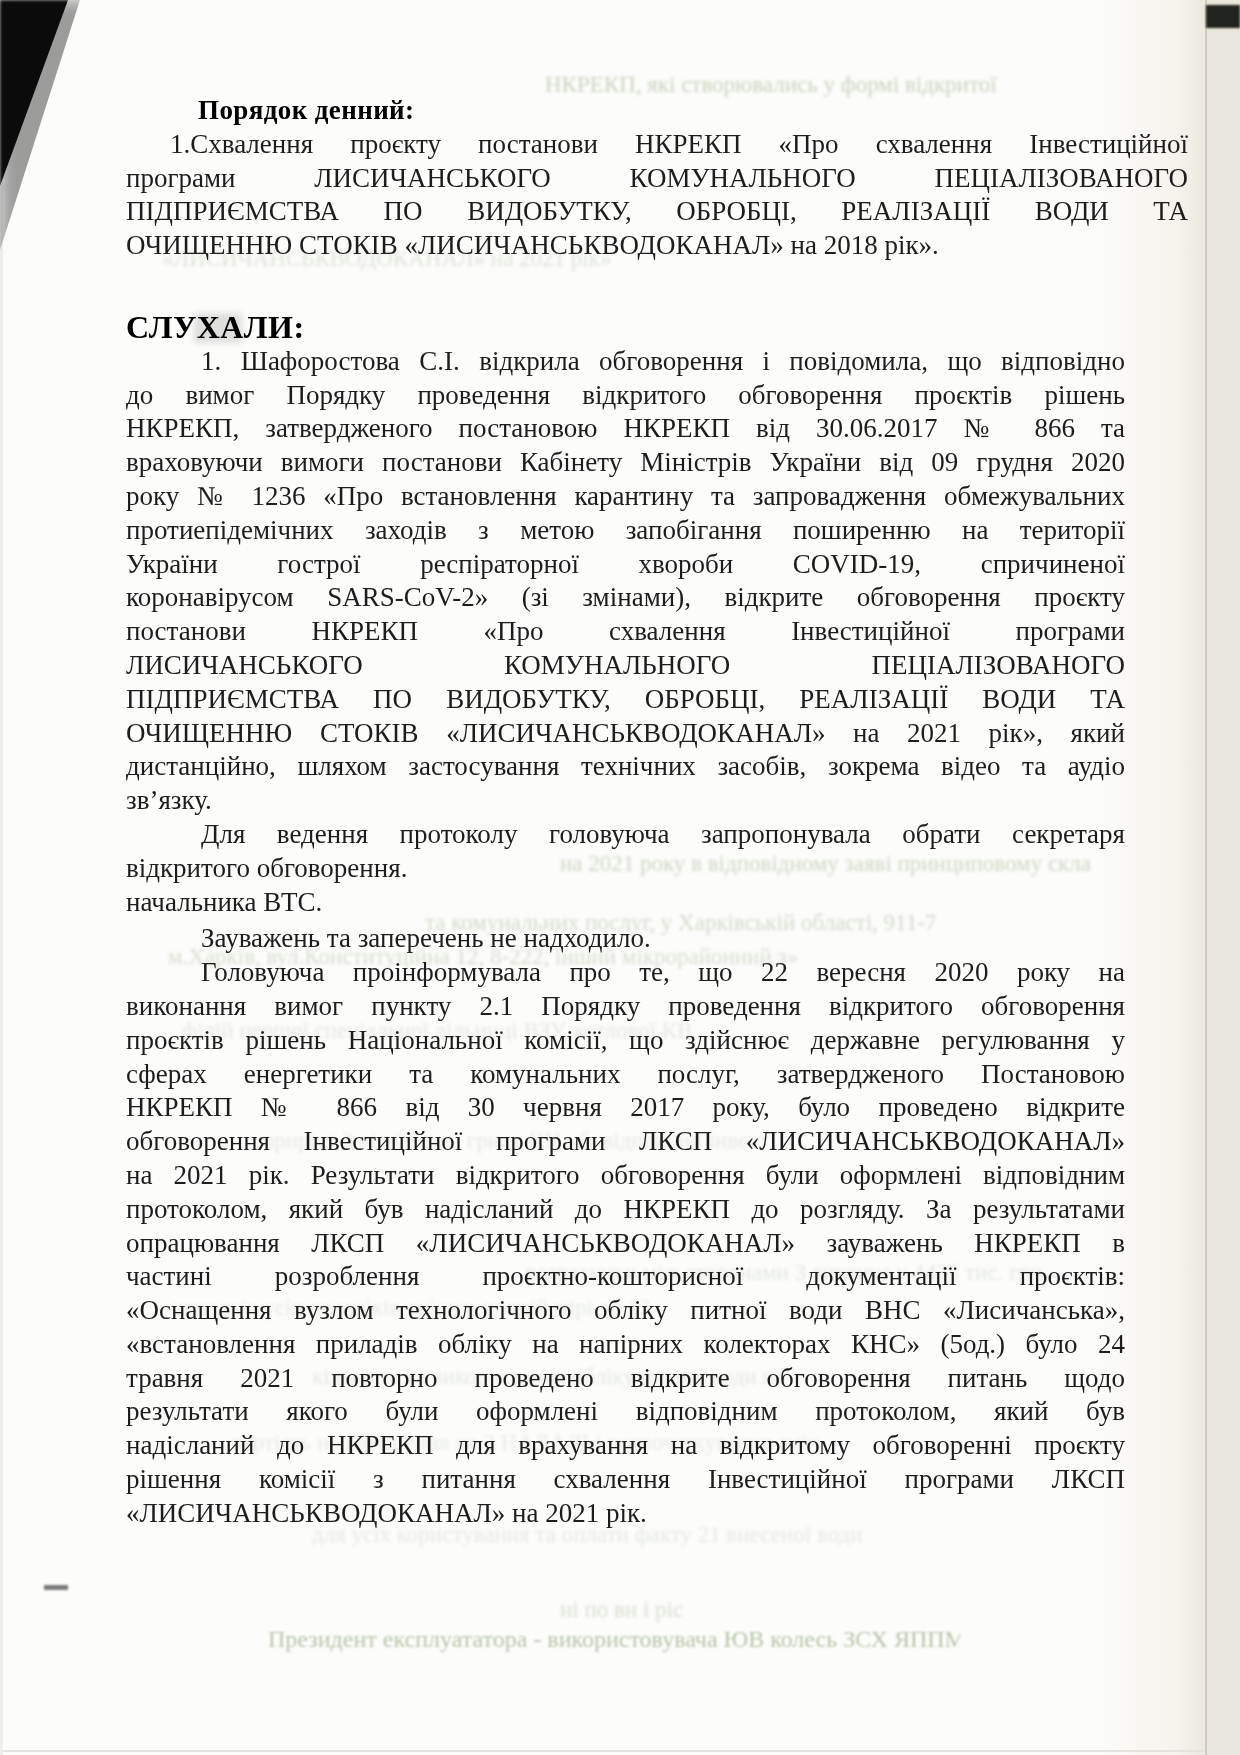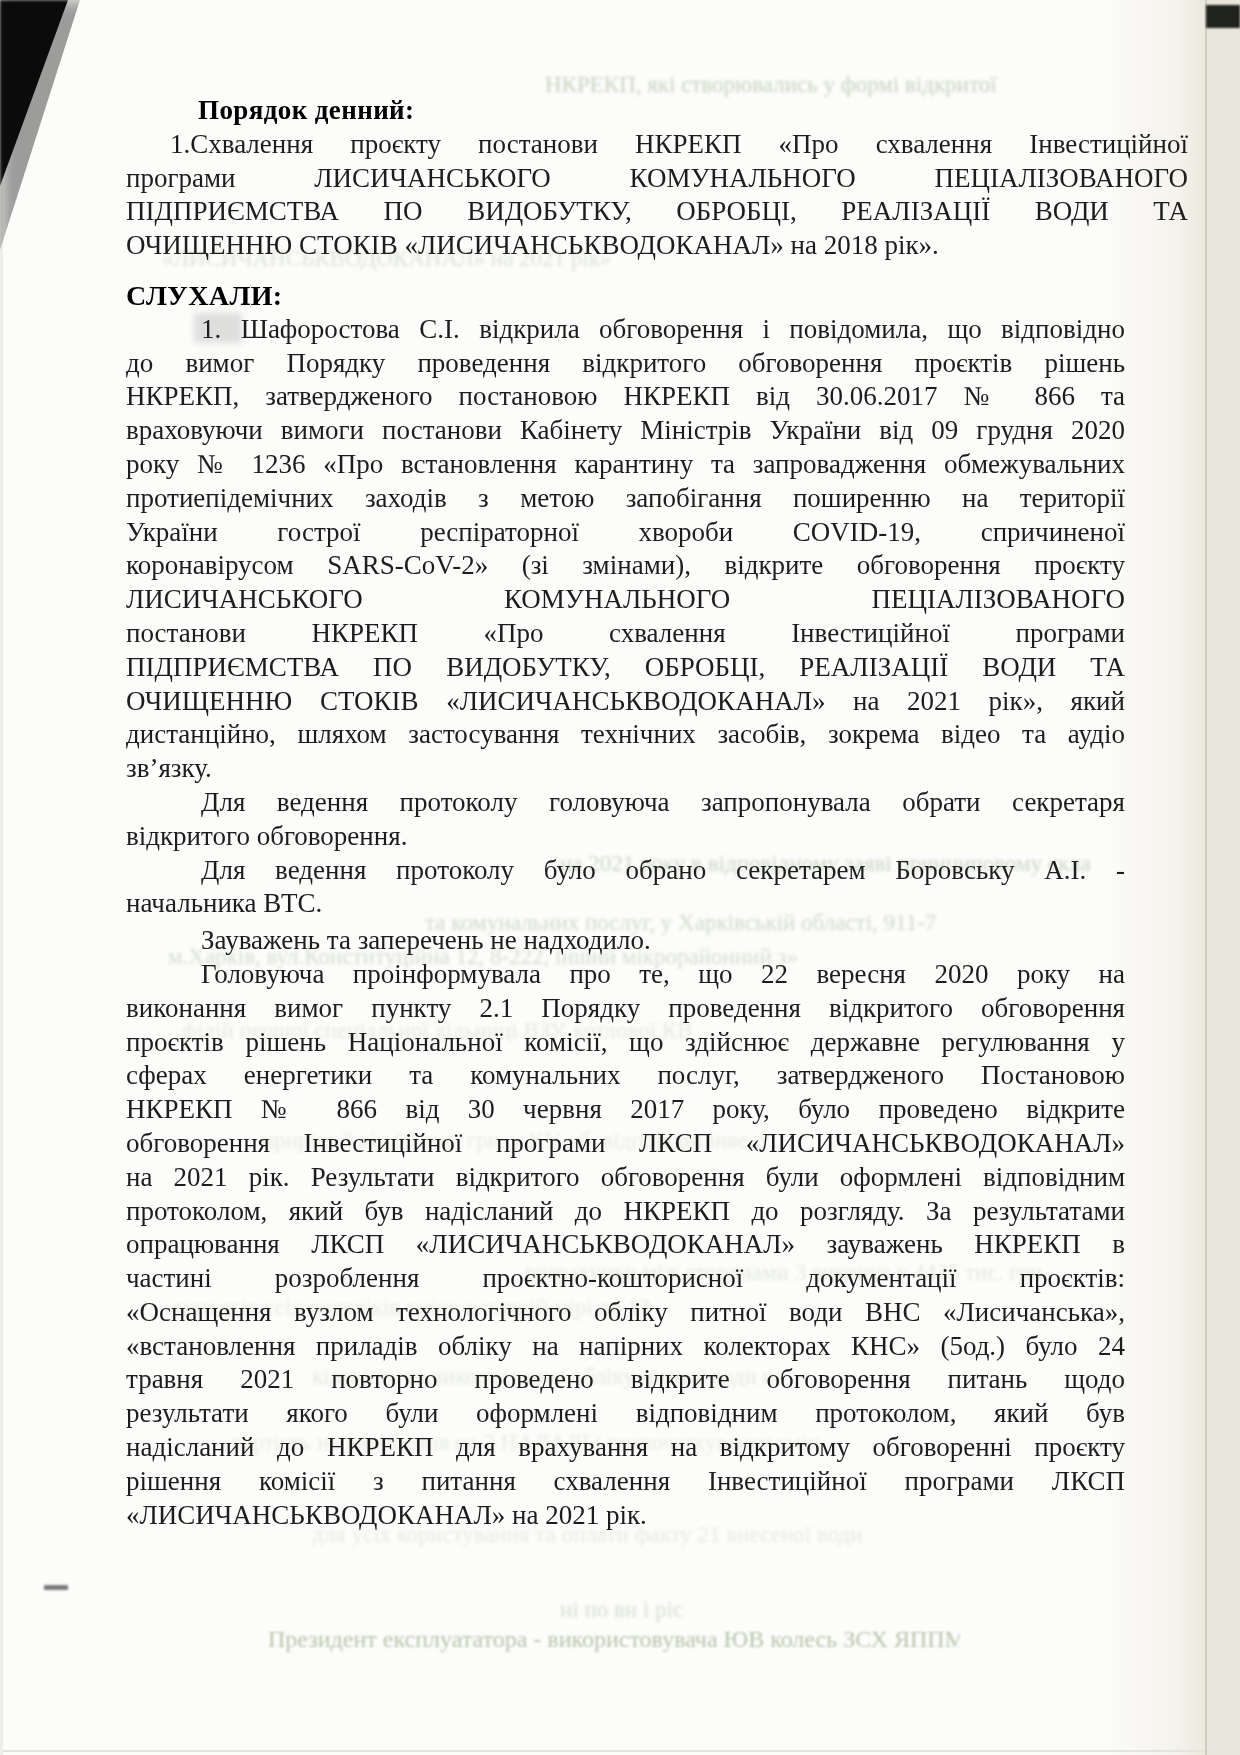--- a/index.html
+++ b/index.html
@@ -28,21 +28,21 @@
   
   .doc{position:absolute;left:126px;top:16px;width:1062px;z-index:3;
     font-size:27px;line-height:33.8px;color:#1d1d1d;filter:blur(.25px);}
   .ln{text-align:justify;text-align-last:justify;}
   .ln.end{text-align:left;text-align-last:left;}
   .wide .ln{width:1062px;}
   .body-w .ln{width:999px;}
   .ind{text-indent:75px;}
   .ind-sm{text-indent:44px;}
   .h-agenda{font-weight:bold;color:#000;text-indent:72px;margin-top:78px;letter-spacing:.4px;}
-  .h-heard{font-weight:bold;color:#000;margin-top:16px;font-size:28px;letter-spacing:.4px;}
+  .h-heard{font-weight:bold;color:#000;margin-top:48px;font-size:32px;letter-spacing:.4px;}
   .gap-sm{margin-top:3px;}
 
   
   .bleed{position:absolute;z-index:2;font-family:"Liberation Serif",serif;font-size:23px;
     color:#9db28a;filter:blur(1.6px);white-space:nowrap;overflow:hidden;}
   .b0{top:72px;left:545px;width:545px;opacity:.55;}
   .b1{top:246px;left:162px;width:780px;opacity:.32;}
   .b2{top:851px;left:560px;width:530px;opacity:.5;}
   .b3{top:910px;left:425px;width:660px;opacity:.45;}
   .b4{top:944px;left:168px;width:770px;opacity:.4;}
@@ -101,35 +101,34 @@
 
     <div class="body-w">
       <div class="ln ind">1.  Шафоростова С.І. відкрила обговорення і повідомила, що відповідно</div>
       <div class="ln">до вимог Порядку проведення відкритого обговорення проєктів рішень</div>
       <div class="ln">НКРЕКП, затвердженого постановою НКРЕКП від 30.06.2017  № 866 та</div>
       <div class="ln">враховуючи вимоги постанови Кабінету Міністрів України від 09 грудня 2020</div>
       <div class="ln">року № 1236 «Про встановлення карантину та запровадження обмежувальних</div>
       <div class="ln">протиепідемічних заходів з метою запобігання поширенню на території</div>
       <div class="ln">України гострої респіраторної хвороби COVID-19, спричиненої</div>
       <div class="ln">коронавірусом SARS-CoV-2» (зі змінами), відкрите обговорення проєкту</div>
+      <div class="ln">постанови НКРЕКП «Про схвалення Інвестиційної програми</div>
       <div class="ln">ЛИСИЧАНСЬКОГО КОМУНАЛЬНОГО ПЕЦІАЛІЗОВАНОГО</div>
-      <div class="ln">постанови НКРЕКП «Про схвалення Інвестиційної програми</div>
       <div class="ln">ПІДПРИЄМСТВА ПО ВИДОБУТКУ, ОБРОБЦІ, РЕАЛІЗАЦІЇ ВОДИ ТА</div>
       <div class="ln">ОЧИЩЕННЮ СТОКІВ «ЛИСИЧАНСЬКВОДОКАНАЛ»  на 2021 рік», який</div>
       <div class="ln">дистанційно, шляхом застосування технічних засобів, зокрема відео та аудіо</div>
       <div class="ln end">зв’язку.</div>
     </div>
 
     <div class="body-w">
       <div class="ln ind">Для ведення протоколу головуюча запропонувала обрати секретаря</div>
       <div class="ln end">відкритого обговорення.</div>
     </div>
 
     <div class="body-w">
-      <div class="ln ind">Для ведення протоколу було обрано секретарем Боровську А.І. -</div>
       <div class="ln end">начальника ВТС.</div>
     </div>
 
     <div class="body-w gap-sm">
       <div class="ln end ind">Зауважень та заперечень не надходило.</div>
     </div>
 
     <div class="body-w">
       <div class="ln ind">Головуюча проінформувала про те, що 22 вересня 2020 року на</div>
       <div class="ln">виконання вимог пункту 2.1 Порядку проведення відкритого обговорення</div>

